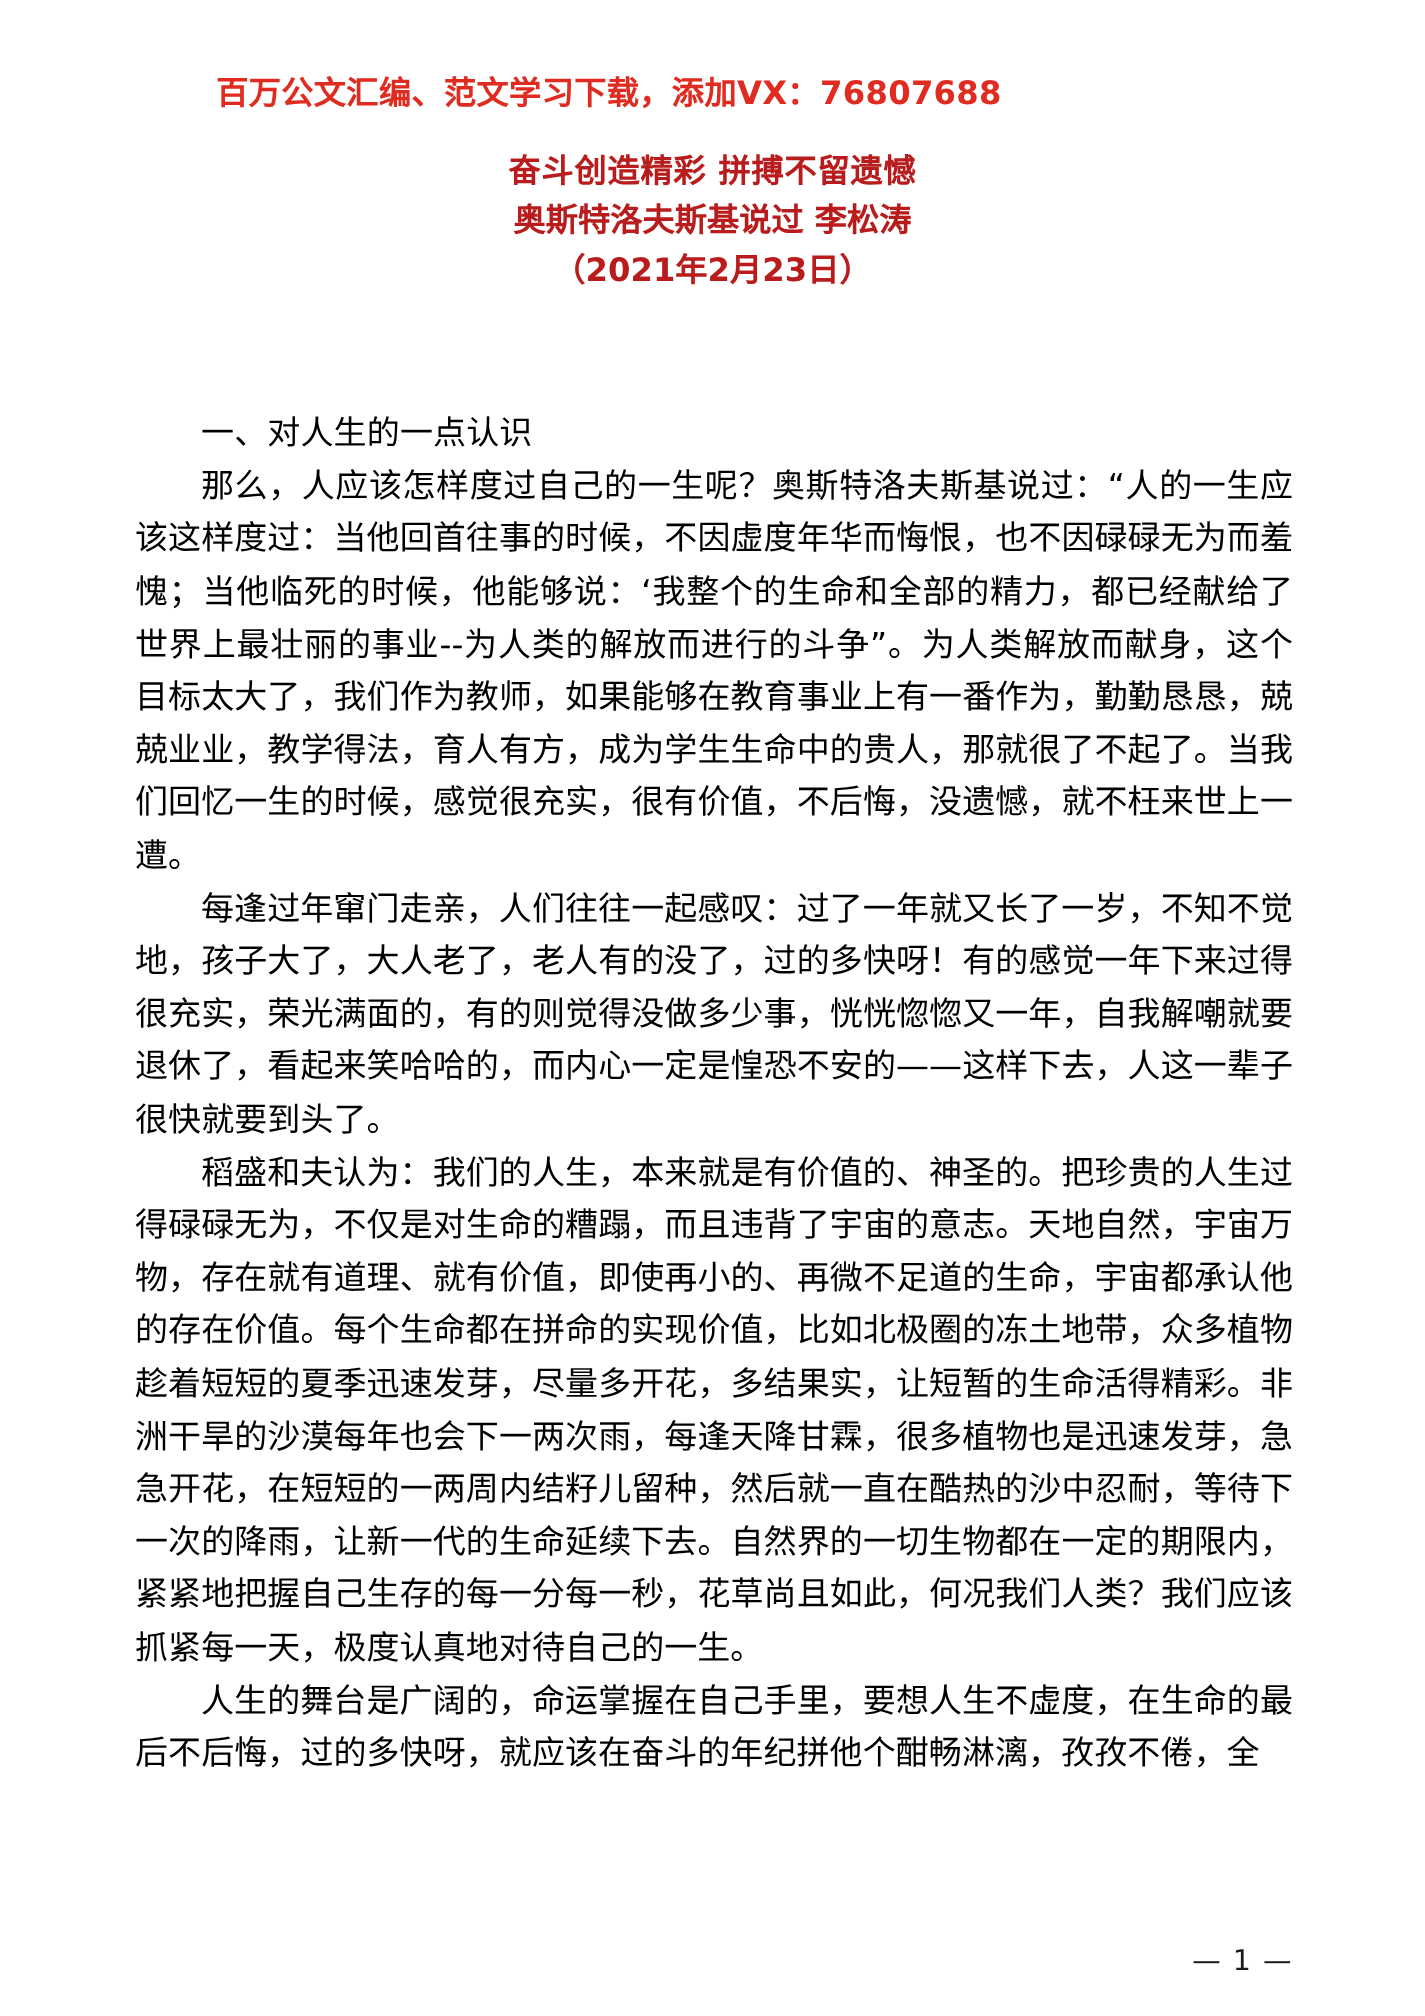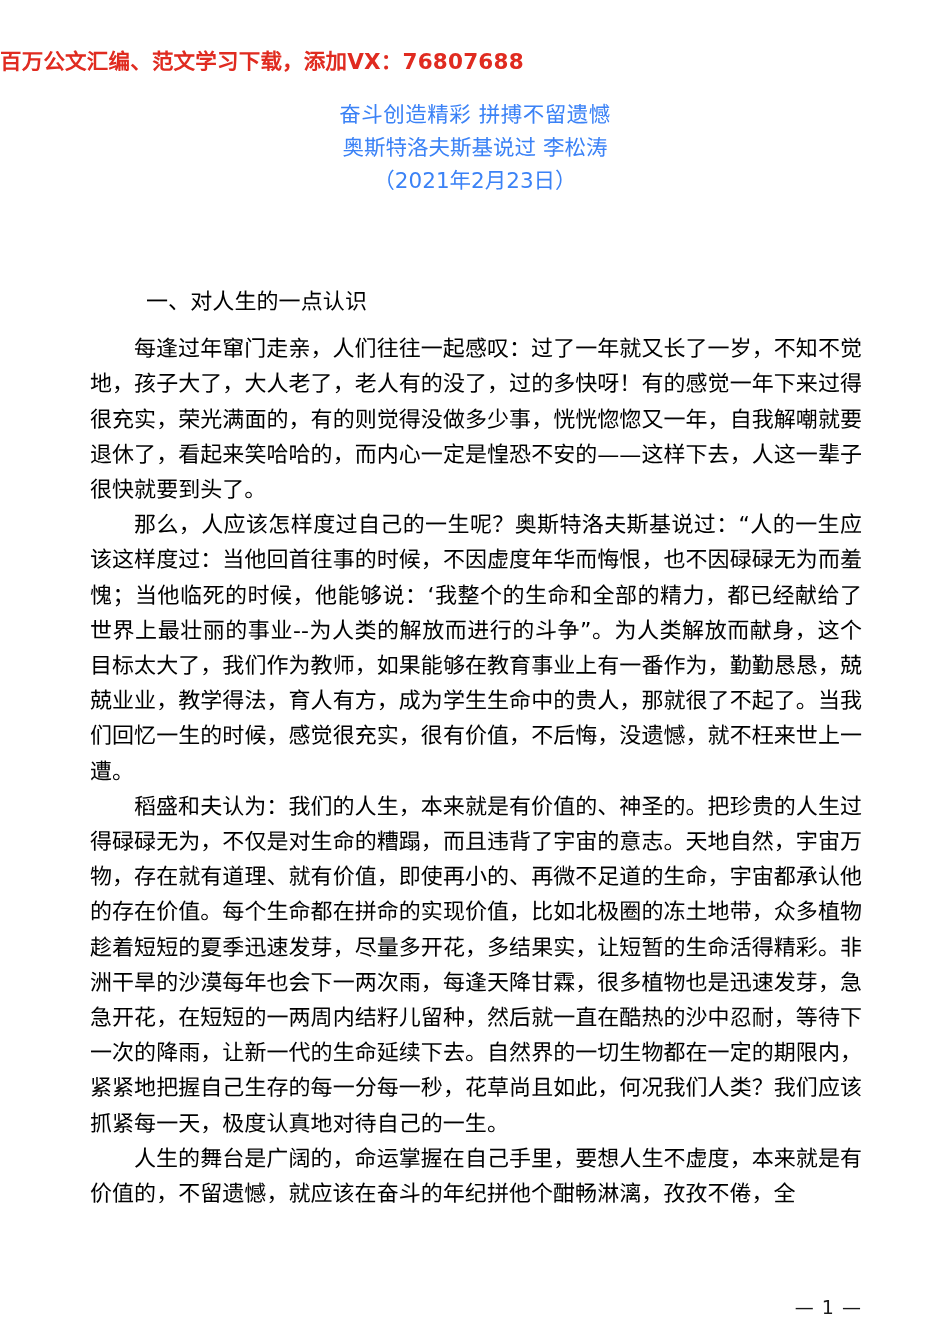--- a/index.html
+++ b/index.html
@@ -24,59 +24,59 @@
     height: 1344px;
     box-sizing: border-box;
   }
 
   
   .promo-banner {
     position: absolute;
     top: 44px;
     left: 0;
     width: 812px;
-    text-align: left;
+    text-align: center;
     font-size: 21.5px;
     font-weight: bold;
     color: #e02b20;
     letter-spacing: 0.2px;
     white-space: nowrap;
   }
 
   
   .title-block {
     position: absolute;
     top: 98px;
     left: 0;
     width: 950px;
     text-align: center;
   }
   .title-line {
     font-size: 21.5px;
     line-height: 33px;
-    font-weight: 400;
-    color: #3b82f6;
+    font-weight: 700;
+    color: #b91c1c;
     white-space: nowrap;
   }
   .title-line.main {
     letter-spacing: 0.5px;
   }
 
   
   .body-area {
     position: absolute;
     top: 272px;
     left: 90px;
     width: 772px;
   }
   .section-heading {
     font-size: 22px;
     line-height: 35.2px;
     text-indent: 44px;
-    margin: 12px;
+    margin: 0;
     letter-spacing: 0.1px;
   }
   .para {
     font-size: 22px;
     line-height: 35.2px;
     text-indent: 44px;
     margin: 0;
     text-align: justify;
     text-justify: inter-character;
     letter-spacing: 0.05px;
@@ -105,21 +105,21 @@
   <div class="promo-banner">百万公文汇编、范文学习下载，添加VX：76807688</div>
 
   <div class="title-block">
     <div class="title-line main">奋斗创造精彩  拼搏不留遗憾</div>
     <div class="title-line">奥斯特洛夫斯基说过  李松涛</div>
     <div class="title-line">（2021年2月23日）</div>
   </div>
 
   <div class="body-area">
     <p class="section-heading">一、对人生的一点认识</p>
+    <p class="para">那么，人应该怎样度过自己的一生呢？奥斯特洛夫斯基说过：“人的一生应该这样度过：当他回首往事的时候，不因虚度年华而悔恨，也不因碌碌无为而羞愧；当他临死的时候，他能够说：‘我整个的生命和全部的精力，都已经献给了世界上最壮丽的事业--为人类的解放而进行的斗争”。为人类解放而献身，这个目标太大了，我们作为教师，如果能够在教育事业上有一番作为，勤勤恳恳，兢兢业业，教学得法，育人有方，成为学生生命中的贵人，那就很了不起了。当我们回忆一生的时候，感觉很充实，很有价值，不后悔，没遗憾，就不枉来世上一遭。</p>
     <p class="para">每逢过年窜门走亲，人们往往一起感叹：过了一年就又长了一岁，不知不觉地，孩子大了，大人老了，老人有的没了，过的多快呀！有的感觉一年下来过得很充实，荣光满面的，有的则觉得没做多少事，恍恍惚惚又一年，自我解嘲就要退休了，看起来笑哈哈的，而内心一定是惶恐不安的——这样下去，人这一辈子很快就要到头了。</p>
-    <p class="para">那么，人应该怎样度过自己的一生呢？奥斯特洛夫斯基说过：“人的一生应该这样度过：当他回首往事的时候，不因虚度年华而悔恨，也不因碌碌无为而羞愧；当他临死的时候，他能够说：‘我整个的生命和全部的精力，都已经献给了世界上最壮丽的事业--为人类的解放而进行的斗争”。为人类解放而献身，这个目标太大了，我们作为教师，如果能够在教育事业上有一番作为，勤勤恳恳，兢兢业业，教学得法，育人有方，成为学生生命中的贵人，那就很了不起了。当我们回忆一生的时候，感觉很充实，很有价值，不后悔，没遗憾，就不枉来世上一遭。</p>
     <p class="para">稻盛和夫认为：我们的人生，本来就是有价值的、神圣的。把珍贵的人生过得碌碌无为，不仅是对生命的糟蹋，而且违背了宇宙的意志。天地自然，宇宙万物，存在就有道理、就有价值，即使再小的、再微不足道的生命，宇宙都承认他的存在价值。每个生命都在拼命的实现价值，比如北极圈的冻土地带，众多植物趁着短短的夏季迅速发芽，尽量多开花，多结果实，让短暂的生命活得精彩。非洲干旱的沙漠每年也会下一两次雨，每逢天降甘霖，很多植物也是迅速发芽，急急开花，在短短的一两周内结籽儿留种，然后就一直在酷热的沙中忍耐，等待下一次的降雨，让新一代的生命延续下去。自然界的一切生物都在一定的期限内，紧紧地把握自己生存的每一分每一秒，花草尚且如此，何况我们人类？我们应该抓紧每一天，极度认真地对待自己的一生。</p>
-    <p class="para">人生的舞台是广阔的，命运掌握在自己手里，要想人生不虚度，本来就是有价值的，不留遗憾，就应该在奋斗的年纪拼他个酣畅淋漓，孜孜不倦，全</p>
+    <p class="para">人生的舞台是广阔的，命运掌握在自己手里，要想人生不虚度，在生命的最后不后悔，过的多快呀，就应该在奋斗的年纪拼他个酣畅淋漓，孜孜不倦，全</p>
   </div>
 
   <div class="page-footer">— 1 —</div>
 
 </div>
 
 </body></html>

